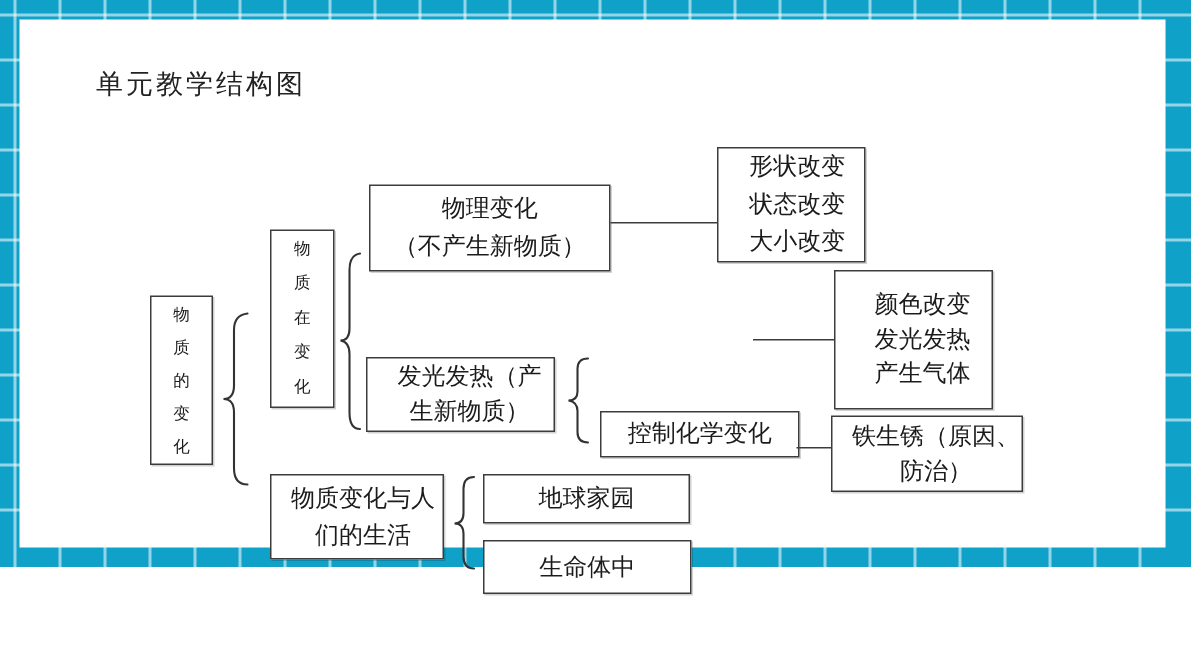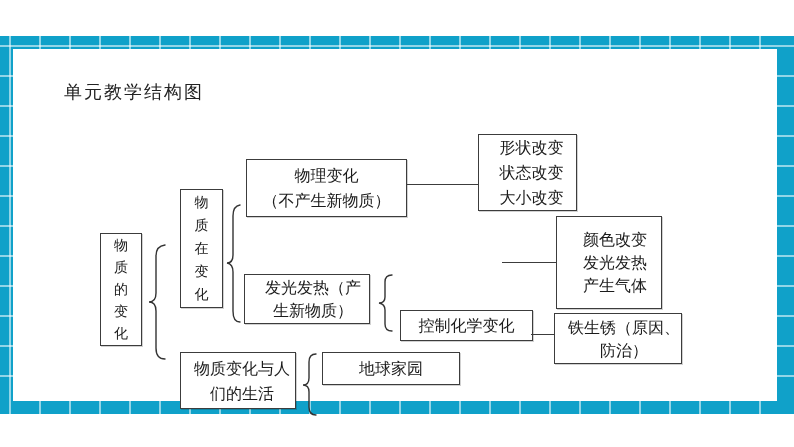--- a/index.html
+++ b/index.html
@@ -8,42 +8,41 @@
     font-family:"Liberation Serif","DejaVu Serif",serif;
     color:#1b1b1b;
   }
   .canvas {
     position:relative; width:794px; height:378px;
     background-color:#10a1c9;
     background-image:
       repeating-linear-gradient(to right, transparent 0 28px, rgba(255,255,255,.55) 28px 30px),
       repeating-linear-gradient(to bottom, transparent 0 28px, rgba(255,255,255,.55) 28px 30px);
     background-position:-19px -19px;
-    margin-top:36px;
   }
   .slide {
     position:absolute; left:13px; top:13px; right:17px; bottom:13px;
     background:#ffffff;
   }
   .title {
     position:absolute; left:64px; top:44px;
     font-size:18px; letter-spacing:2px; color:#222;
   }
   .box {
     position:absolute; box-sizing:border-box;
     border:1.5px solid #3c3c3c; background:#fff;
     display:flex; flex-direction:column; justify-content:center;
     text-align:center; font-size:16px; line-height:25px;
     box-shadow:1px 1px 0 rgba(0,0,0,.18);
   }
   .box .ln { width:100%; }
   .left { text-align:center; padding-left:8px; }
   .lh23 { line-height:23px;padding-left:12px; }
   .vbox .vtxt {
-    width:1.2em; margin:0 auto; font-size:14px; line-height:22px;
+    width:1.2em; margin:0 auto; font-size:11px; line-height:22px;
     word-break:break-all; text-align:center;
   }
   .vbox.tall .vtxt { line-height:23px; }
   .hline { position:absolute; height:0; border-top:1.5px solid #3c3c3c; }
   .brace { position:absolute; }
   .brace svg { display:block; }
 </style>
 </head>
 <body>
 
@@ -124,13 +123,16 @@
   <div class="brace" style="left:302px;top:317px">
     <svg width="15" height="63" viewBox="0 0 15 63">
       <path d="M14,1 Q7,1 7,9 L7,25 Q7,32 1,32 Q7,32 7,39 L7,54 Q7,62 14,62" fill="none" stroke="#333" stroke-width="1.4" stroke-linecap="round"></path>
     </svg>
   </div>
 
   <div class="box" style="left:322px;top:316px;width:138px;height:33px">
     <div class="ln">地球家园</div>
   </div>
 
+  <div class="box" style="left:322px;top:360px;width:139px;height:36px">
+    <div class="ln">生命体中</div>
+  </div>
 </div>
 
 </body></html>

